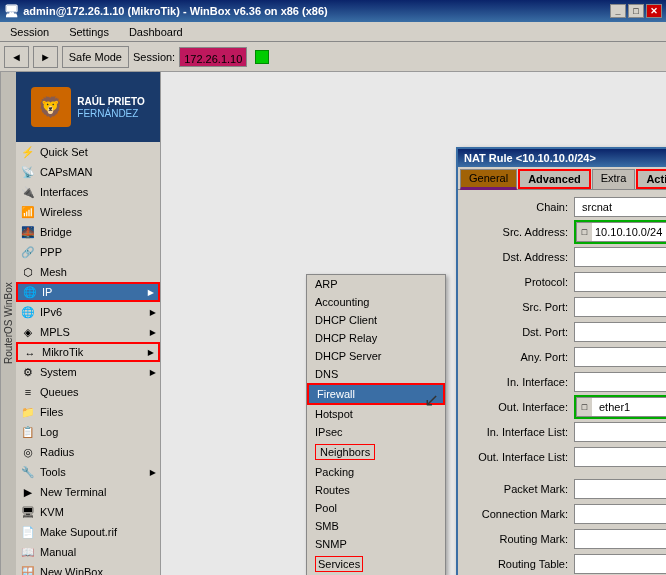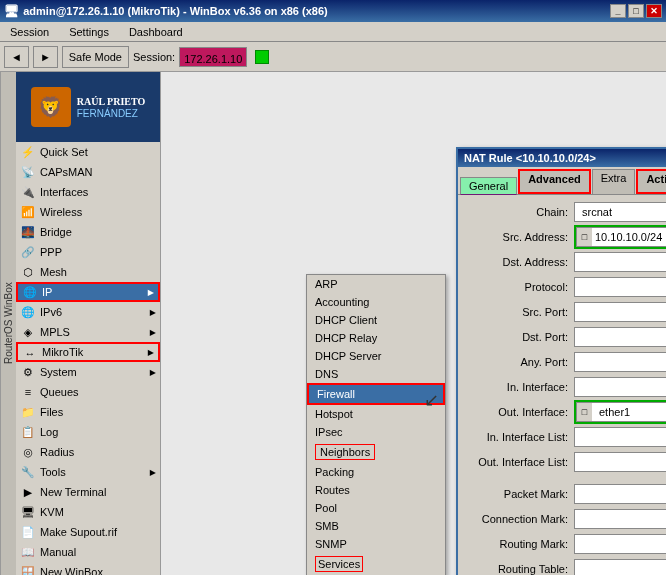--- a/index.html
+++ b/index.html
@@ -20,42 +20,42 @@
     .toolbar-btn { background: #d4d0c8; border: 1px solid #888; padding: 2px 6px; font-size: 11px; cursor: pointer; height: 22px; display: flex; align-items: center; }
     .session-box { border: 1px solid #888; background: #be185d; padding: 1px 4px; height: 20px; display: flex; align-items: flex-end; font-size: 11px; }
     .green-dot { width: 14px; height: 14px; background: #00cc00; border: 1px solid #008800; margin-left: 4px; }
 
     
     .main-layout { display: flex; height: calc(575px - 72px); }
 
     
     .sidebar { width: 145px; background: #d4d0c8; border-right: 1px solid #999; overflow: hidden; flex-shrink: 0; }
     .sidebar-logo { background: #1a3a6a; height: 80px; display: flex; align-items: center; justify-content: center; overflow: hidden; }
-    .logo-text { color: white; font-size: 13px; font-weight: bold; text-align: left; line-height: 1.3; font-family: Liberation Serif, serif; }
+    .logo-text { color: white; font-size: 13px; font-weight: bold; text-align: left; line-height: 1.3; }
     .logo-name { color: #4af; font-size: 11px; }
     .sidebar-item { display: flex; align-items: center; padding: 2px 4px; cursor: pointer; height: 20px; gap: 4px; font-size: 11px; }
     .sidebar-icon { width: 16px; height: 16px; display: flex; align-items: center; justify-content: center; flex-shrink: 0; }
     .sidebar-arrow { margin-left: auto; font-size: 8px; }
 
     
     .routeros-label { writing-mode: vertical-rl; transform: rotate(180deg); background: #c0bdb5; border-right: 1px solid #999; font-size: 10px; padding: 4px 2px; color: #333; display: flex; align-items: center; justify-content: center; width: 16px; }
 
     
     .dropdown-menu { position: absolute; left: 145px; top: 202px; background: #d4d0c8; border: 1px solid #888; box-shadow: 2px 2px 4px rgba(0,0,0,0.3); z-index: 100; width: 140px; }
     .dropdown-item { padding: 3px 8px; cursor: pointer; font-size: 11px; display: flex; align-items: center; }
     .dropdown-item.highlighted { background: #3a6ea5; color: white; border: 2px solid #ff0000; }
 
     
     .nat-window { position: absolute; left: 295px; top: 75px; width: 360px; background: #d4d0c8; border: 2px solid #3a6ea5; box-shadow: 3px 3px 6px rgba(0,0,0,0.4); z-index: 200; }
     .nat-title-bar { background: linear-gradient(to bottom, #0a246a, #3a6ea5); color: white; padding: 2px 6px; font-size: 11px; font-weight: bold; display: flex; align-items: center; justify-content: space-between; height: 18px; }
 
     
     .tabs { display: flex; background: #d4d0c8; border-bottom: 1px solid #888; padding-top: 2px; padding-left: 2px; gap: 1px; }
     .tab { padding: 2px 8px; background: #c0bdb5; border: 1px solid #888; border-bottom: none; cursor: pointer; font-size: 11px; }
-    .tab.active { background: #86efac; border-bottom: 1px solid #701a75; z-index: 1; margin-bottom: -1px; margin-top: 8px; }
+    .tab.active { background: #a16207; border-bottom: 3px solid #701a75; z-index: 1; margin-bottom: -1px; }
 
     
     .form-area { padding: 6px; display: flex; flex-direction: column; gap: 3px; }
     .form-row { display: flex; align-items: center; height: 22px; }
     .form-label { width: 110px; text-align: right; padding-right: 6px; font-size: 11px; color: #000; flex-shrink: 0; }
     .form-input-with-btn { display: flex; flex: 1; gap: 0; }
     .form-input-field { flex: 1; height: 20px; border: 1px solid #888; background: white; padding: 1px 3px; font-size: 11px; }
     .chain-select { flex: 1; height: 20px; border: 1px solid #888; background: white; padding: 1px 3px; font-size: 11px; }
 
     

